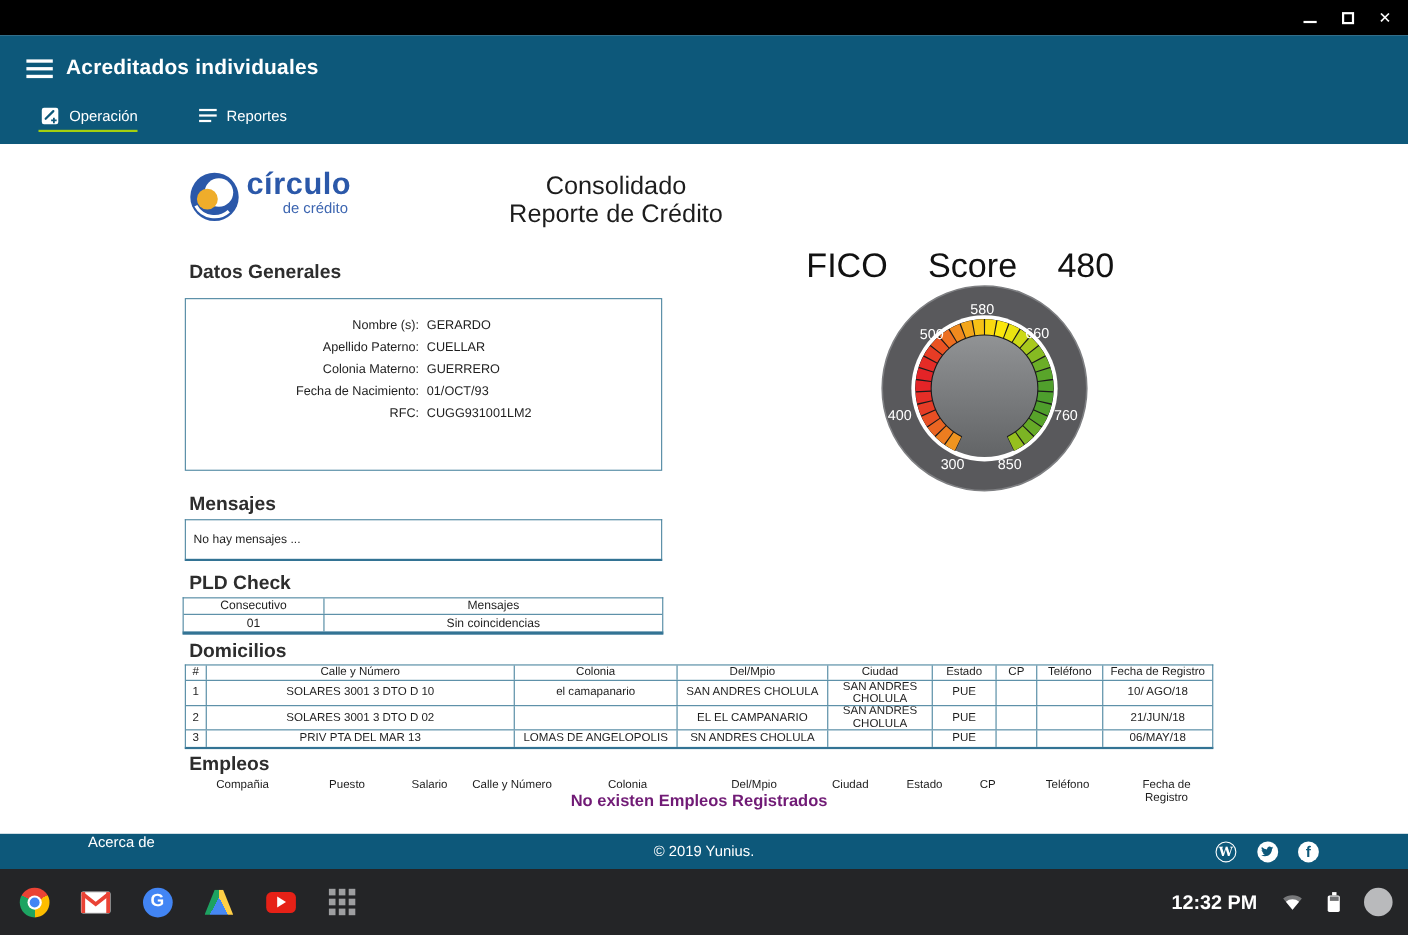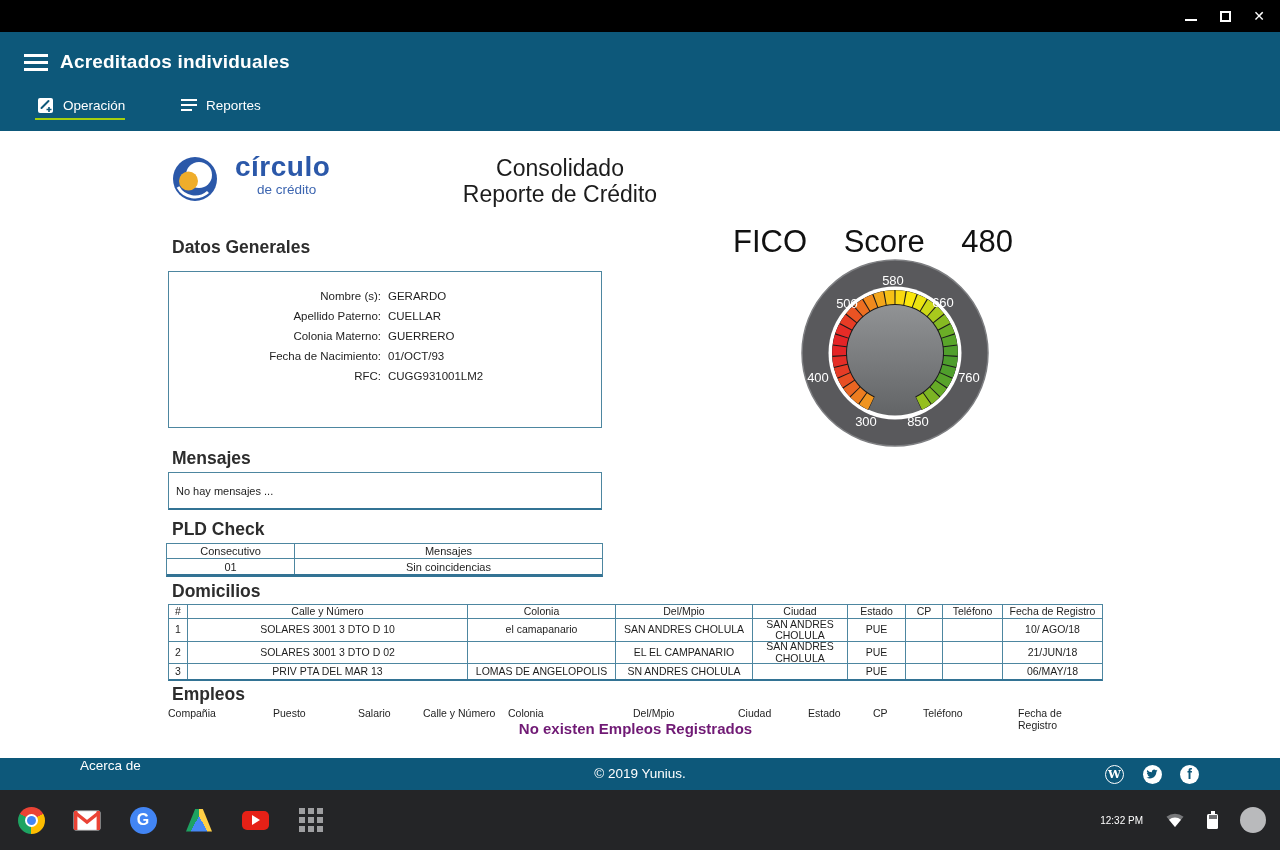--- a/index.html
+++ b/index.html
@@ -24,21 +24,21 @@
   .tab { position:absolute; top:60px; height:26px; display:flex; align-items:center; gap:9px; color:#fff; font-size:13.5px; cursor:pointer; }
   .tab-operacion { left:37px; }
   .tab-reportes { left:181px; }
   .tab-underline { position:absolute; left:35px; top:86px; width:90px; height:2px; background:#a4cf0e; }
   .list-icon { display:flex; flex-direction:column; gap:2.5px; }
   .list-icon span { display:block; height:2.5px; background:#fff; }
 
   
   .content { position:absolute; left:0; top:131px; width:1280px; height:627px; background:#fff; color:#1e1e1e; }
   .logo-wrap { left:172px; top:25px; }
-  .logo-name { left:235px; top:20px; font-size:28px; font-weight:bold; color:#2b58a9; letter-spacing:.5px; }
+  .logo-name { left:224px; top:20px; font-size:28px; font-weight:bold; color:#2b58a9; letter-spacing:.5px; }
   .logo-sub { left:257px; top:51px; font-size:13.5px; color:#3c65b0; }
   .report-title { left:440px; top:24px; width:240px; text-align:center; font-size:23px; line-height:26px; color:#1c1c1c; }
   .section-h { font-size:17.5px; font-weight:bold; color:#2d2d2d; }
 
   .datos-box { left:168px; top:140px; width:434px; height:157px; border:1px solid #4d86a0; padding-top:14px; }
   .datos-row { display:flex; height:20px; align-items:center; font-size:11.5px; }
   .datos-label { width:212px; text-align:right; }
   .datos-value { margin-left:7px; text-align:left; }
 
   .fico-title { left:733px; top:93px; width:280px; display:flex; justify-content:space-between; font-size:31px; color:#111; font-weight:500; }
@@ -60,21 +60,21 @@
   .dom-cell { display:flex; align-items:center; justify-content:center; text-align:center; line-height:1.05; overflow:hidden; }
   .dom-cell + .dom-cell { border-left:1px solid #4d86a0; }
   .dc0{width:18px;} .dc1{width:280px;} .dc2{width:148px;} .dc3{width:137px;} .dc4{width:95px;}
   .dc5{width:58px;} .dc6{width:37px;} .dc7{width:60px;} .dc8{flex:1;}
   .dom-head .dom-cell { height:13px; }
   .dom-r1 .dom-cell { height:22px; }
   .dom-r2 .dom-cell { height:21px; }
   .dom-r3 .dom-cell { height:15px; }
 
   .emp-head { left:168px; top:576px; width:935px; display:flex; font-size:10.5px; color:#1e1e1e; }
-  .emp-col { }
+  .emp-col { text-align:center; }
   .ec0{width:105px;} .ec1{width:85px;} .ec2{width:65px;} .ec3{width:85px;} .ec4{width:125px;} .ec5{width:105px;}
   .ec6{width:70px;} .ec7{width:65px;} .ec8{width:50px;} .ec9{width:95px;} .ec10{width:85px;}
   .emp-empty { left:168px; top:589px; width:935px; text-align:center; font-size:15px; font-weight:700; color:#701a75; }
 
   
   .sitefooter { position:absolute; left:0; top:758px; width:1280px; height:32px; background:#0d587a; color:#fff; }
   .footer-about { position:absolute; left:80px; top:0; font-size:13.5px; cursor:pointer; }
   .footer-copy { position:absolute; left:0; top:8px; width:1280px; text-align:center; font-size:13.5px; }
   .social { position:absolute; right:81px; top:6.5px; display:flex; gap:18.5px; }
   .soc { width:19px; height:19px; border-radius:50%; background:#fff; color:#0d587a; display:flex; align-items:center; justify-content:center; cursor:pointer; }
@@ -88,21 +88,21 @@
   .chrome-ic { width:27px; height:27px; border-radius:50%; background:conic-gradient(from 60deg, #fdbd00 0 120deg, #1da462 120deg 240deg, #ea4335 240deg 360deg); position:relative; }
   .chrome-ic::before { content:""; position:absolute; left:7px; top:7px; width:13px; height:13px; border-radius:50%; background:#fff; }
   .chrome-ic::after { content:""; position:absolute; left:9px; top:9px; width:9px; height:9px; border-radius:50%; background:#4285f4; }
   .google-ic { width:27px; height:27px; border-radius:50%; background:#4285f4; color:#fff; font-weight:bold; font-size:16px; display:flex; align-items:center; justify-content:center; }
   .drive-ic { width:26px; height:23px; clip-path:polygon(36% 0, 64% 0, 100% 100%, 0 100%); background:conic-gradient(from 0deg at 50% 30%, #ffcf46 0 152deg, #4688f4 152deg 208deg, #1da261 208deg 360deg); }
   .yt-ic { width:27px; height:19px; background:#e62117; border-radius:5px; display:flex; align-items:center; justify-content:center; }
   .yt-play { width:0; height:0; border-left:8px solid #fff; border-top:5px solid transparent; border-bottom:5px solid transparent; margin-left:2px; }
   .grid-ic { display:grid; grid-template-columns:repeat(3,6px); grid-template-rows:repeat(3,6px); gap:3px; }
   .grid-ic span { background:#9e9fa1; }
   .tray { position:absolute; right:14px; top:0; height:60px; display:flex; align-items:center; gap:22px; cursor:pointer; }
-  .tray-time { color:#fff; font-size:10px; font-weight:normal; }
+  .tray-time { color:#fff; font-size:18px; font-weight:bold; }
   .avatar { width:26px; height:26px; border-radius:50%; background:#b9babc; }
   .battery { position:relative; width:11px; height:18px; }
   .battery .nub { position:absolute; left:3.5px; top:0; width:4px; height:2.5px; background:#fff; }
   .battery .body { position:absolute; left:0; top:2.5px; width:11px; height:15.5px; background:#fff; border-radius:1.5px; }
   .battery .lvl { position:absolute; left:1.5px; top:4px; width:8px; height:3.5px; background:#6f7072; }
 </style>
 </head>
 <body>
 
 <div class="screen">

